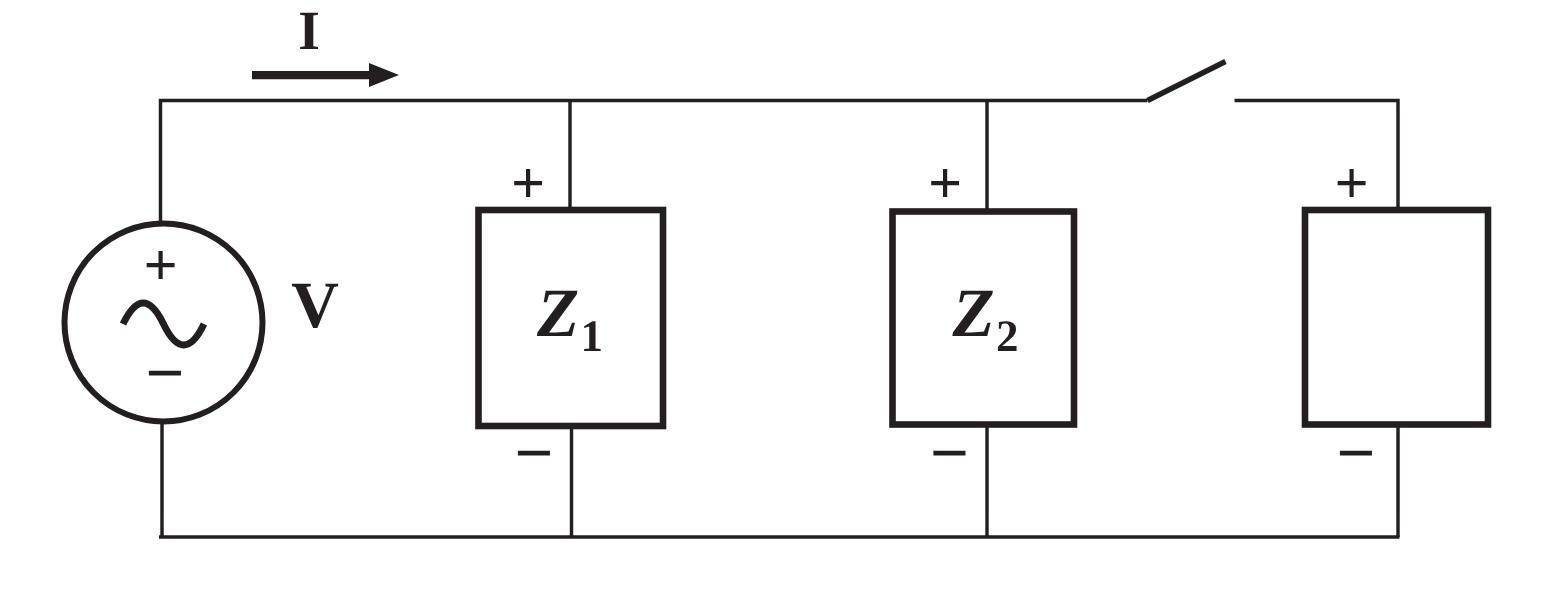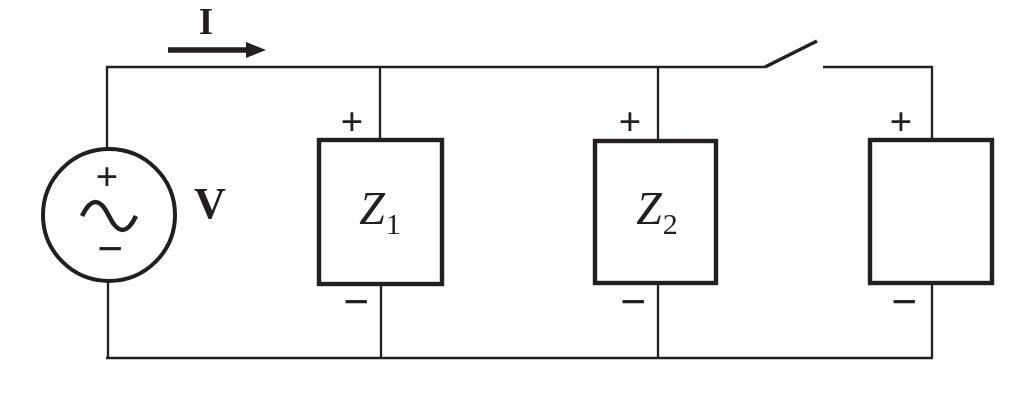--- a/index.html
+++ b/index.html
@@ -40,20 +40,21 @@
   .plus {
     font-size: 40px;
     font-weight: bold;
   }
   .minus {
     font-size: 46px;
     font-weight: bold;
   }
   .zlabel {
     font-size: 46px;
+    font-weight: bold;
   }
   .zsym {
     font-style: italic;
   }
   .zsub {
     font-size: 30px;
     font-style: normal;
     position: relative;
     top: 10px;
     margin-left: 1px;

